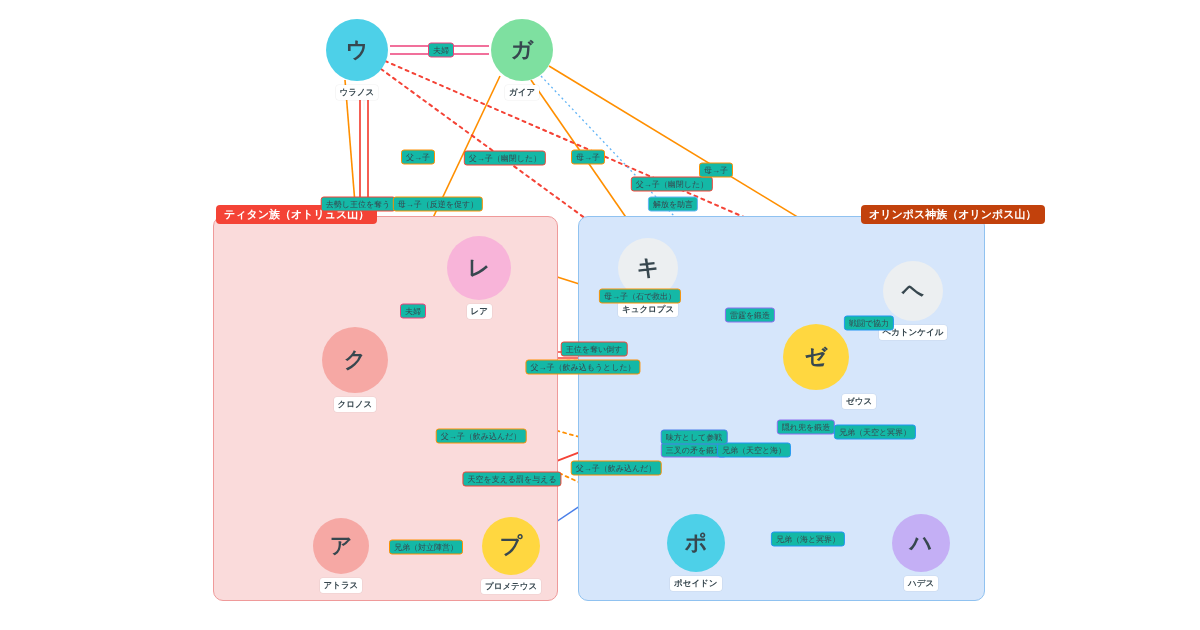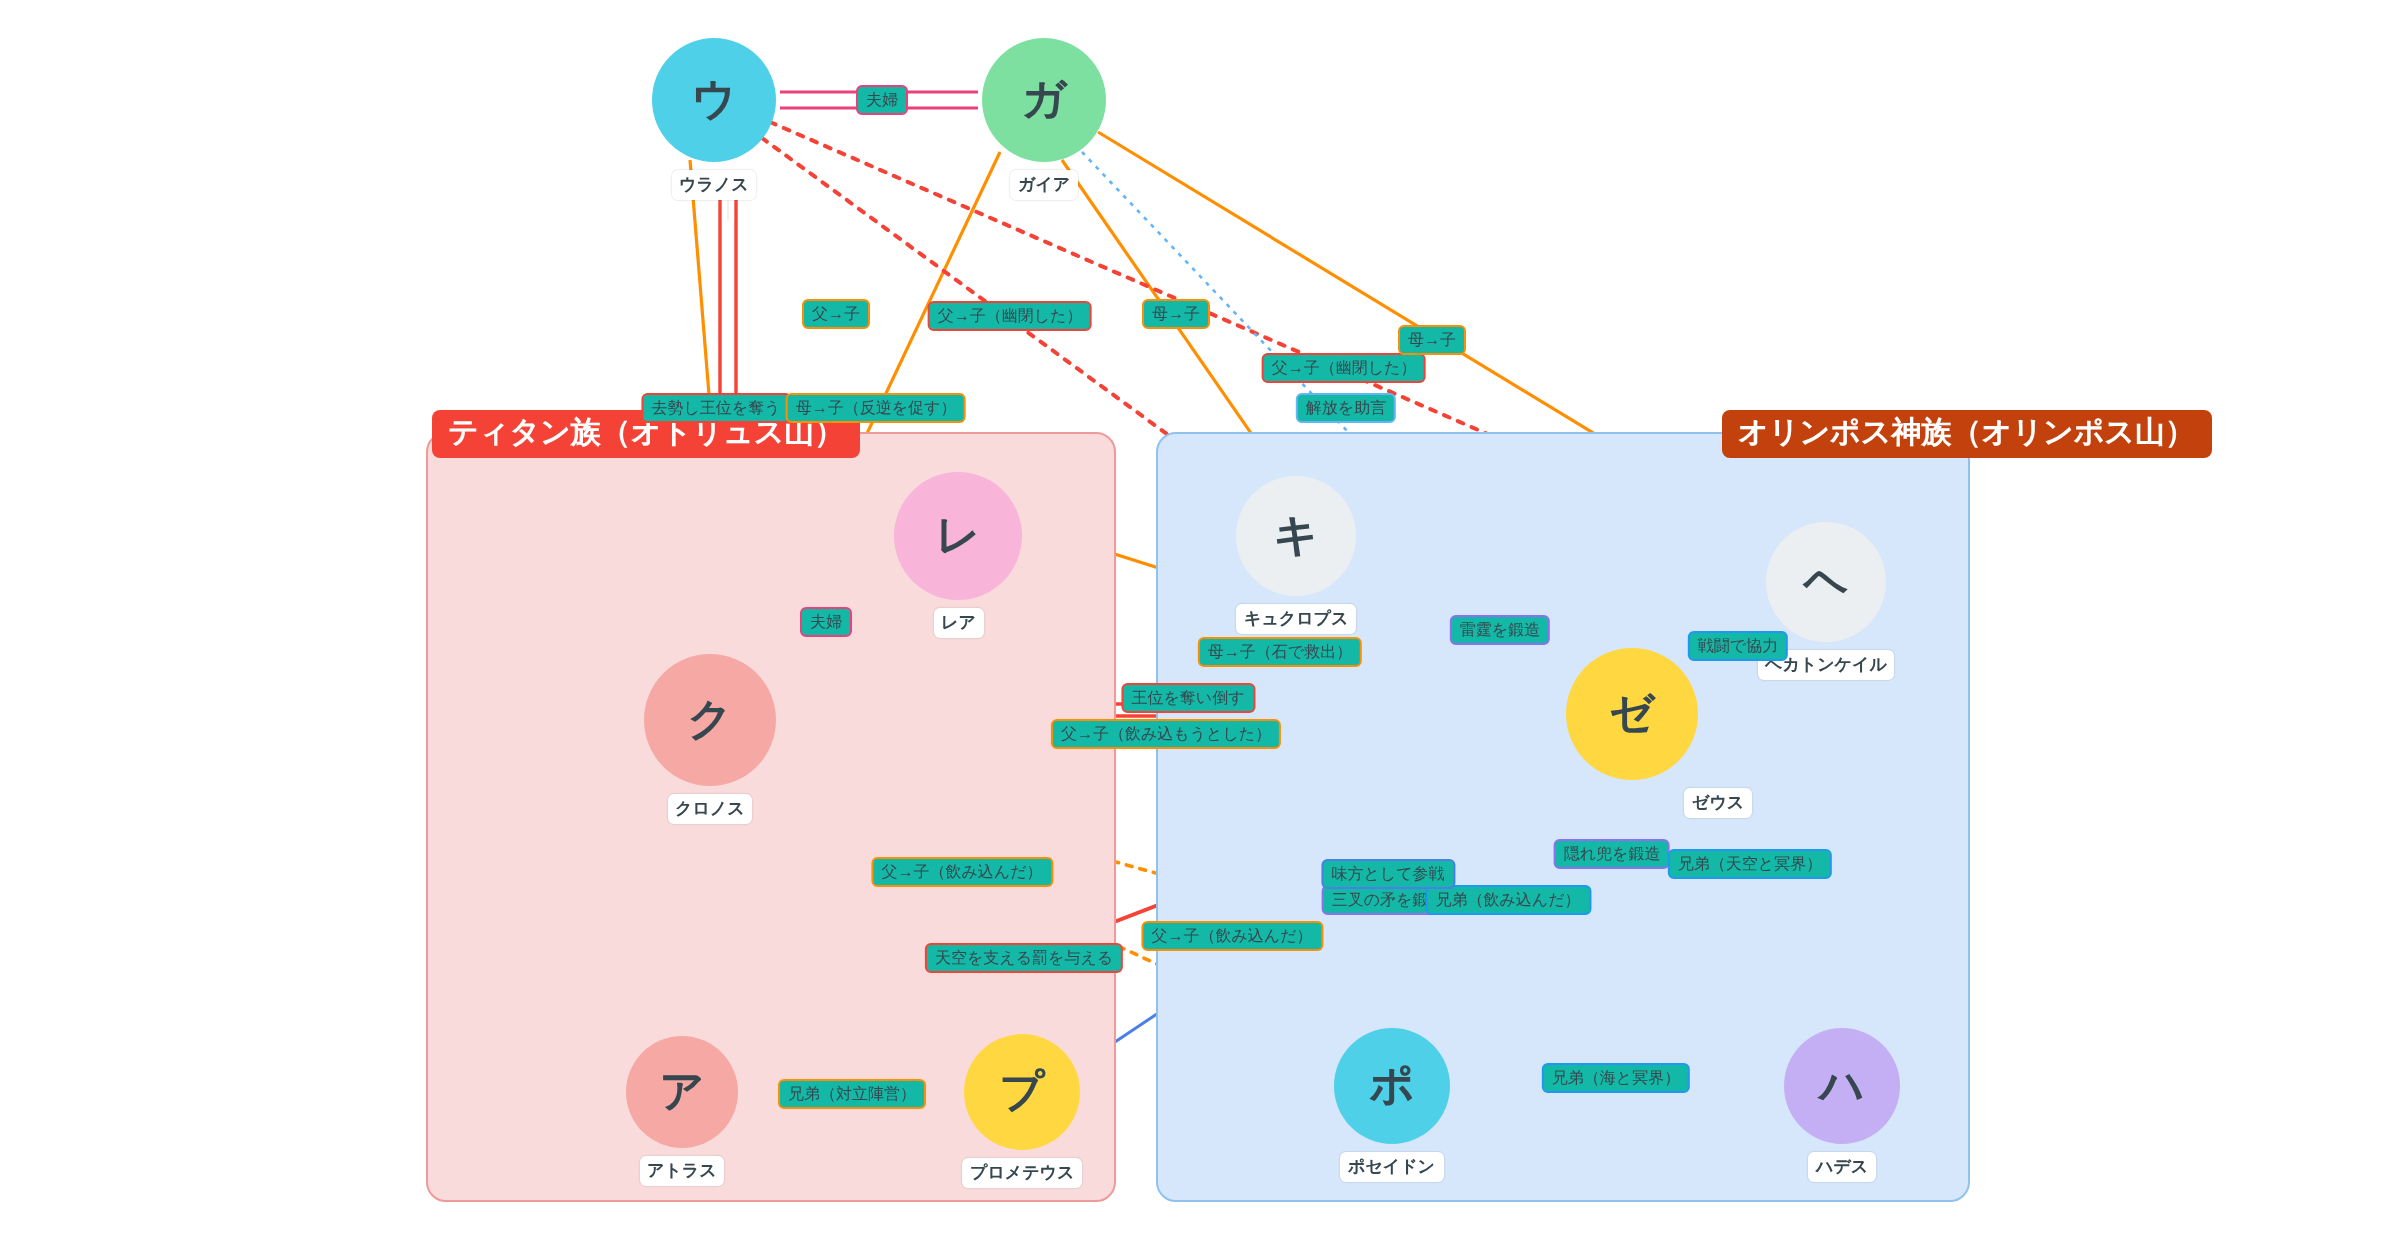--- a/index.html
+++ b/index.html
@@ -9,21 +9,21 @@
     font-family:"Liberation Sans","DejaVu Sans",sans-serif;
     overflow:hidden;
     position:relative;
   }
   #stage{position:absolute;inset:0;width:1200px;height:630px;}
   svg#wires{position:absolute;left:0;top:0;width:1200px;height:630px;}
 
   
   .cluster{position:absolute;border-radius:10px;box-sizing:border-box;}
   .cluster-title{
-    position:absolute;color:#fff;font-size:15px;font-weight:bold;
+    position:absolute;color:#fff;font-size:11px;font-weight:bold;
     padding:3px 8px;border-radius:4px;white-space:nowrap;line-height:1.2;
   }
 
   
   .node{position:absolute;border-radius:50%;display:flex;align-items:center;
         justify-content:center;color:#37474f;font-weight:bold;}
   .node-glyph{font-size:22px;line-height:1;}
   .node-cap{
     position:absolute;background:#ffffff;border-radius:3px;
     font-size:8.5px;color:#37474f;padding:1.5px 4px;white-space:nowrap;
@@ -189,30 +189,30 @@
       <div class="elabel" style="left: 441px; top: 50px; border-color: rgb(236, 64, 122);">夫婦</div>
       <div class="elabel" style="left: 413px; top: 311px; border-color: rgb(236, 64, 122);">夫婦</div>
       <div class="elabel" style="left: 358px; top: 204px; border-color: rgb(244, 67, 54);">去勢し王位を奪う</div>
       <div class="elabel" style="left: 418px; top: 157px; border-color: rgb(255, 143, 0);">父→子</div>
       <div class="elabel" style="left: 438px; top: 204px; border-color: rgb(255, 143, 0);">母→子（反逆を促す）</div>
       <div class="elabel" style="left: 505px; top: 158px; border-color: rgb(244, 67, 54);">父→子（幽閉した）</div>
       <div class="elabel" style="left: 672px; top: 184px; border-color: rgb(244, 67, 54);">父→子（幽閉した）</div>
       <div class="elabel" style="left: 588px; top: 157px; border-color: rgb(255, 143, 0);">母→子</div>
       <div class="elabel" style="left: 716px; top: 170px; border-color: rgb(255, 143, 0);">母→子</div>
       <div class="elabel" style="left: 673px; top: 204px; border-color: rgb(100, 181, 246);">解放を助言</div>
-      <div class="elabel" style="left: 640px; top: 326px; border-color: rgb(255, 143, 0);">母→子（石で救出）</div>
+      <div class="elabel" style="left: 640px; top: 296px; border-color: rgb(255, 143, 0);">母→子（石で救出）</div>
       <div class="elabel" style="left: 594px; top: 349px; border-color: rgb(244, 67, 54);">王位を奪い倒す</div>
       <div class="elabel" style="left: 583px; top: 367px; border-color: rgb(255, 143, 0);">父→子（飲み込もうとした）</div>
       <div class="elabel" style="left: 616px; top: 468px; border-color: rgb(255, 143, 0);">父→子（飲み込んだ）</div>
       <div class="elabel" style="left: 481px; top: 436px; border-color: rgb(255, 143, 0);">父→子（飲み込んだ）</div>
       <div class="elabel" style="left: 750px; top: 315px; border-color: rgb(142, 111, 240);">雷霆を鍛造</div>
       <div class="elabel" style="left: 694px; top: 450px; border-color: rgb(142, 111, 240);">三叉の矛を鍛造</div>
       <div class="elabel" style="left: 806px; top: 427px; border-color: rgb(142, 111, 240);">隠れ兜を鍛造</div>
       <div class="elabel" style="left: 869px; top: 323px; border-color: rgb(33, 150, 243);">戦闘で協力</div>
-      <div class="elabel" style="left: 754px; top: 450px; border-color: rgb(33, 150, 243);">兄弟（飲み込んだ）</div>
+      <div class="elabel" style="left: 754px; top: 450px; border-color: rgb(33, 150, 243);">兄弟（天空と海）</div>
       <div class="elabel" style="left: 875px; top: 432px; border-color: rgb(33, 150, 243);">兄弟（天空と冥界）</div>
       <div class="elabel" style="left: 808px; top: 539px; border-color: rgb(33, 150, 243);">兄弟（海と冥界）</div>
       <div class="elabel" style="left: 694px; top: 437px; border-color: rgb(74, 127, 232);">味方として参戦</div>
       <div class="elabel" style="left: 512px; top: 479px; border-color: rgb(244, 67, 54);">天空を支える罰を与える</div>
       <div class="elabel" style="left: 426px; top: 547px; border-color: rgb(255, 143, 0);">兄弟（対立陣営）</div>
     </div>
 
 </div>
 
 </body></html>

